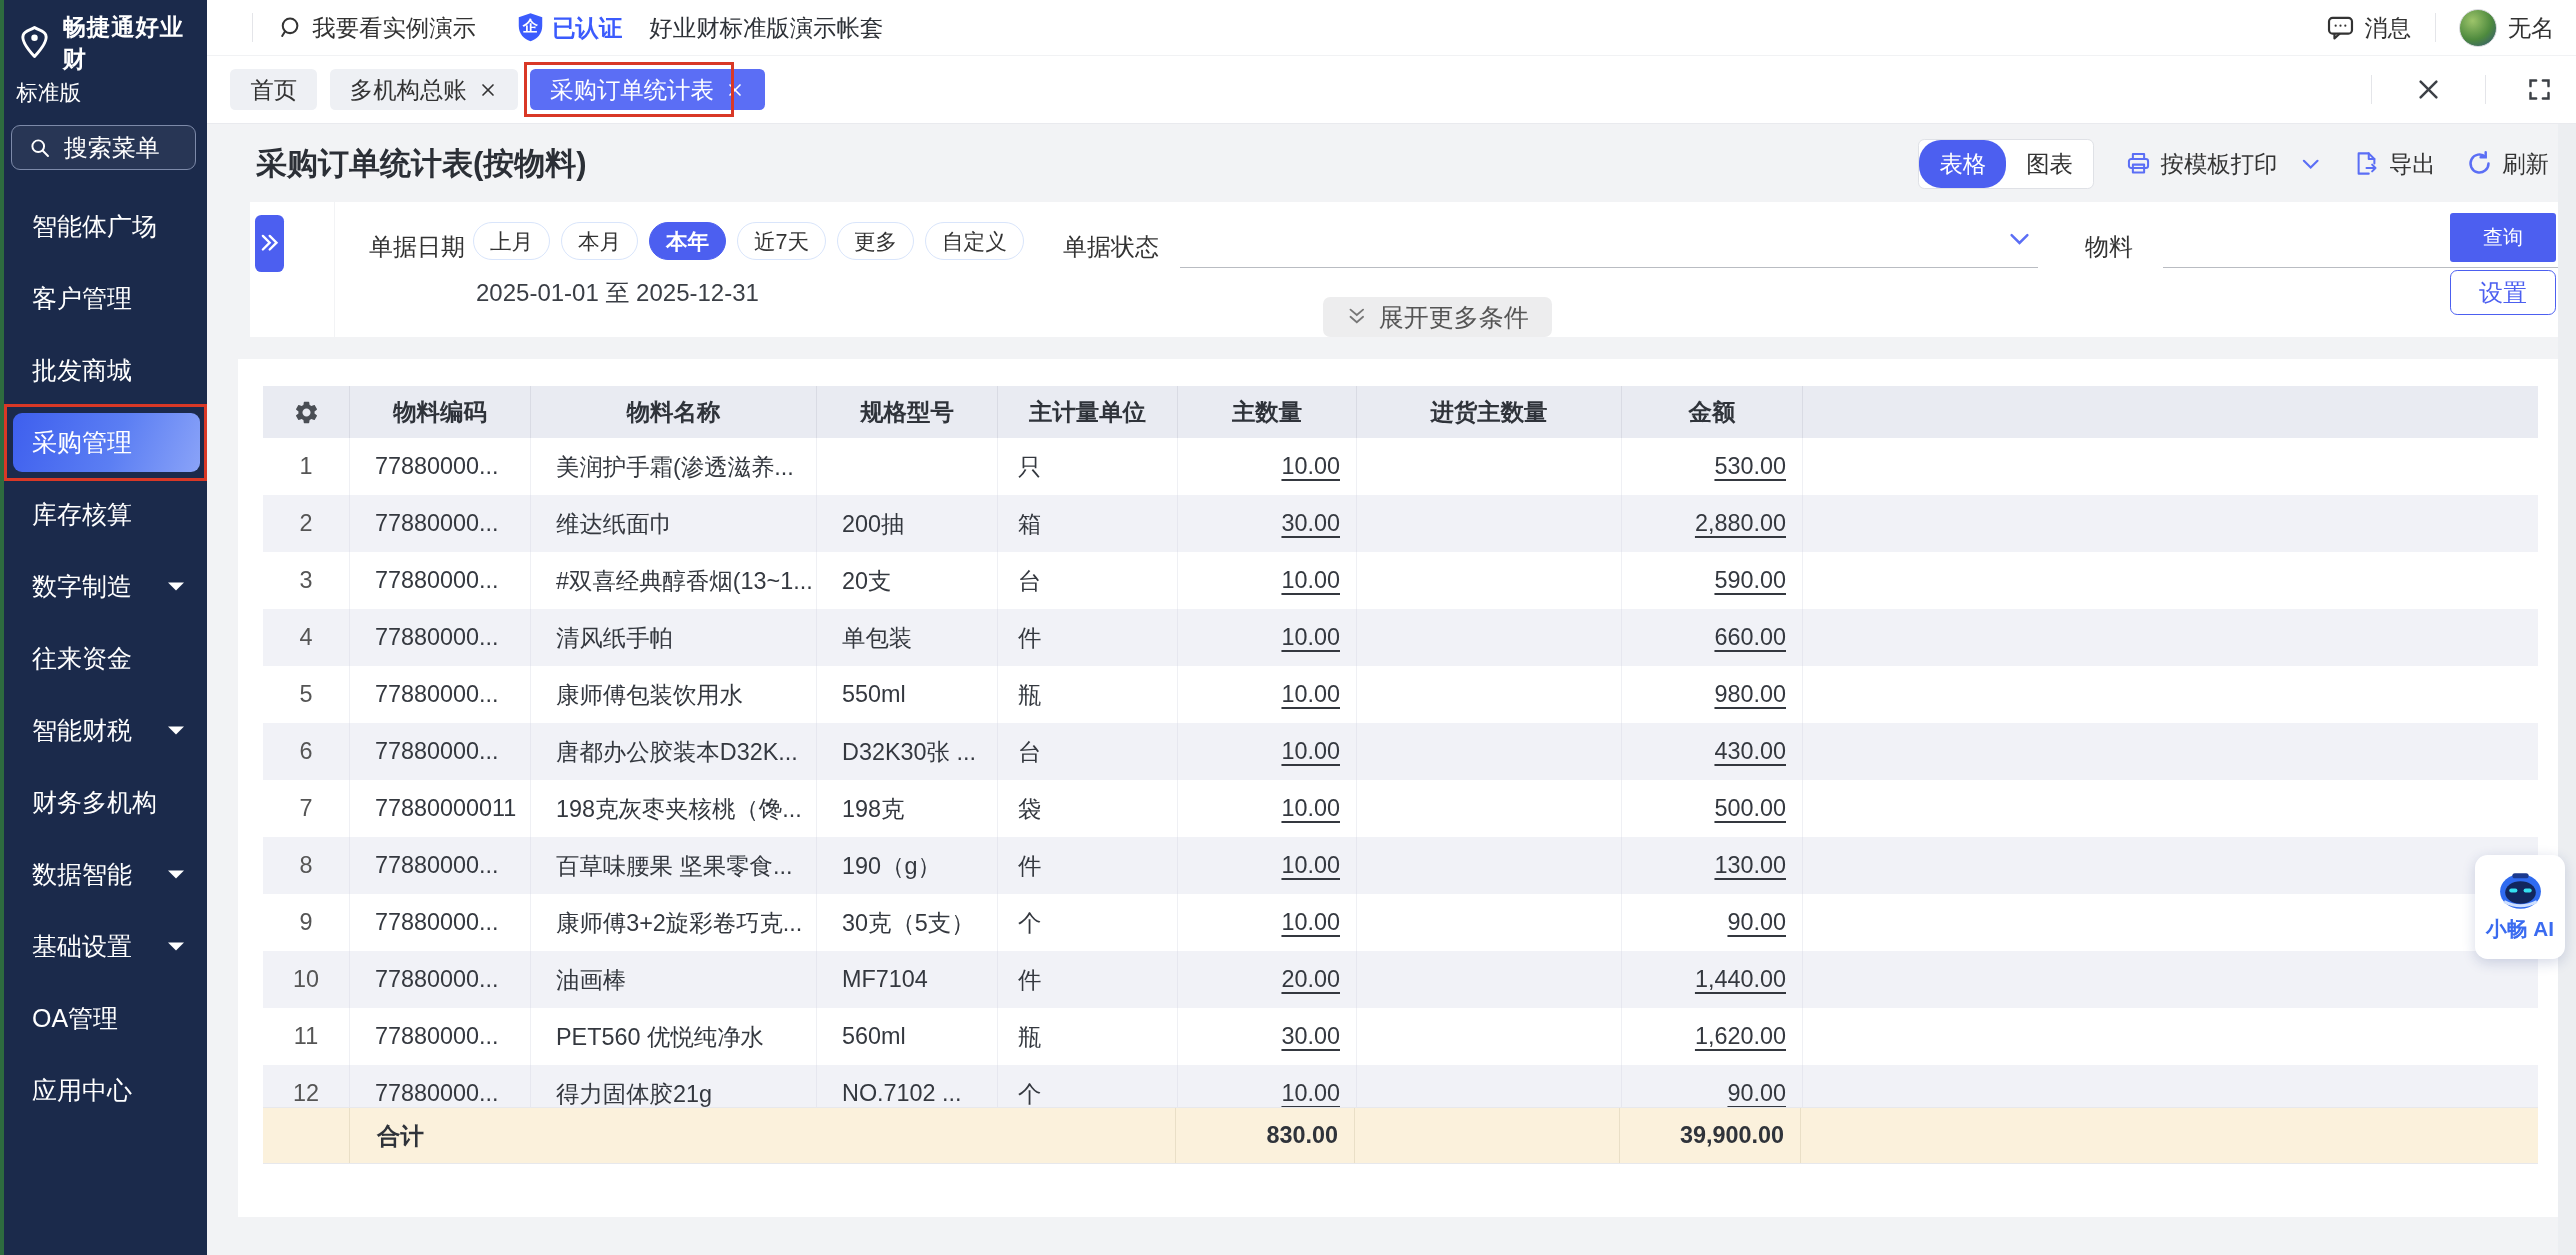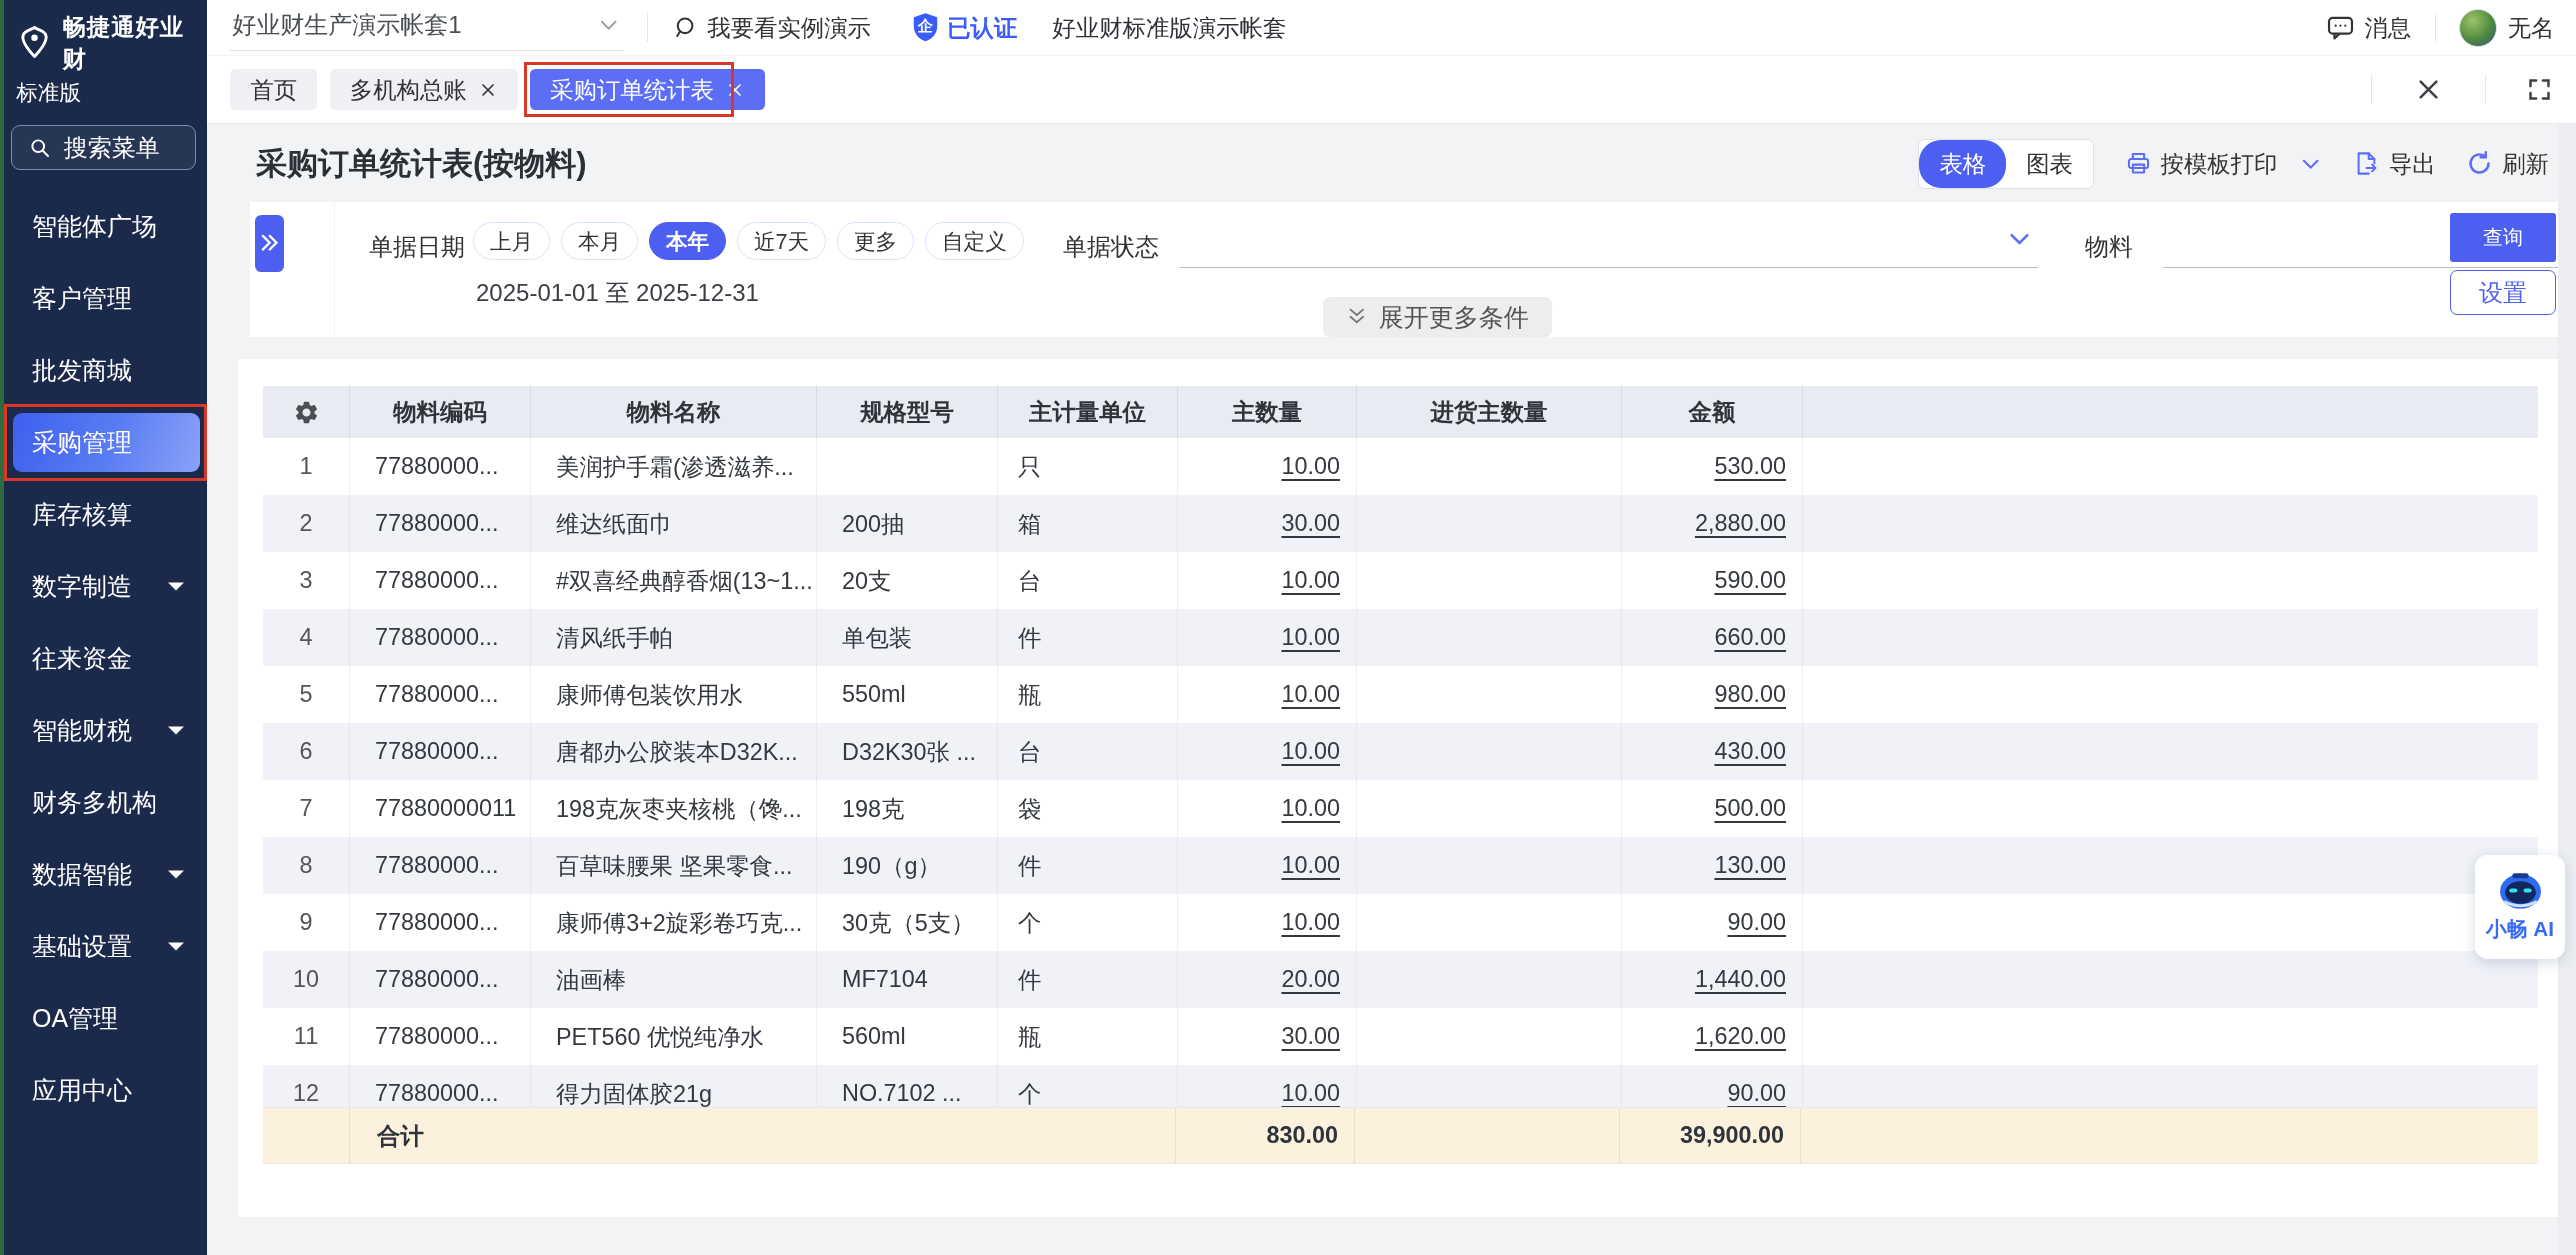--- a/index.html
+++ b/index.html
@@ -24,21 +24,21 @@
   
   .topbar { position:absolute; left:207px; top:0; width:2369px; height:56px; background:#fff; display:flex; align-items:center; padding:0 21.6px; border-bottom:0.9px solid #f1f2f4; z-index:20; }
   .acct-select { display:flex; align-items:center; width:395px; border-bottom:0.9px solid #dddfe3; padding:5.4px 3.6px 9px 3.6px; gap:9px; cursor:pointer; }
   .acct-select .txt { font-size:24px; color:#4a4f57; flex:1; white-space:nowrap; overflow:hidden; }
   .vsep { width:0.9px; height:29px; background:#e4e5e9; margin:0 23.4px; }
   .top-link { display:flex; align-items:center; gap:9px; font-size:23.4px; color:#333; cursor:pointer; }
   .cert { display:flex; align-items:center; gap:7.2px; margin-left:40px; cursor:pointer; }
   .cert-shield { position:relative; width:29px; height:30.5px; }
   .cert-shield .ch { position:absolute; left:0; top:3.6px; width:100%; text-align:center; color:#fff; font-size:15.3px; font-weight:bold; }
   .cert-label { color:#3b5bfd; font-size:23.4px; font-weight:bold; }
-  .org-name { font-size:23.4px; color:#2e3238; margin-left:35px; font-weight:500; }
+  .org-name { font-size:23.4px; color:#2e3238; margin-left:27px; font-weight:500; }
   .top-right { margin-left:auto; display:flex; align-items:center; }
   .avatar { width:38px; height:38px; border-radius:50%; background:radial-gradient(circle at 35% 30%,#9dc46a,#4e8a3e 55%,#2f4f7a); border:0.9px solid #d8d9dd; margin-right:10.8px; }
   .username { font-size:23.4px; color:#333; }
 
   
   .tabrow { position:absolute; left:207px; top:56px; width:2369px; height:68px; background:#fff; display:flex; align-items:center; padding:0 23.4px; border-bottom:0.9px solid #e9eaee; z-index:19; }
   .tab { position:relative; height:41px; display:flex; align-items:center; gap:10.8px; padding:0 20px; margin-right:12.6px; border-radius:5.4px; background:#eef0f4; font-size:23.4px; color:#333; cursor:pointer; white-space:nowrap; }
   .tab.active { background:#5b6ef5; color:#fff; }
   .tab .tclose { display:flex; align-items:center; cursor:pointer; }
   .tab.annotated::after { content:''; position:absolute; left:-6.3px; top:-7.2px; bottom:-7.2px; width:calc(100% - 30.5px); border:3.6px solid #d93826; }
@@ -176,26 +176,20 @@
 
   </div>
       <div class="nav-item">
     <span class="nav-label">应用中心</span>
 
   </div>
     </div>
 </div>
 
 <div class="topbar">
-  <div class="acct-select">
-    <span class="txt">好业财生产演示帐套1</span>
-    <svg width="23.4" height="23.4" viewBox="0 0 24 24" fill="none" stroke="#9aa0a8" stroke-width="2" stroke-linecap="round">
-      <polyline points="5,9 12,16 19,9"></polyline>
-    </svg>
-  </div>
   <div class="vsep"></div>
   <div class="top-link">
     <svg width="27" height="27" viewBox="0 0 24 24" fill="none" stroke="#333" stroke-width="1.8" stroke-linecap="round">
       <circle cx="12.5" cy="10.5" r="6.5"></circle>
         <path d="M8 15.5 L5.5 19.5"></path>
     </svg>
     <span>我要看实例演示</span>
   </div>
   <div class="cert">
     <span class="cert-shield">

